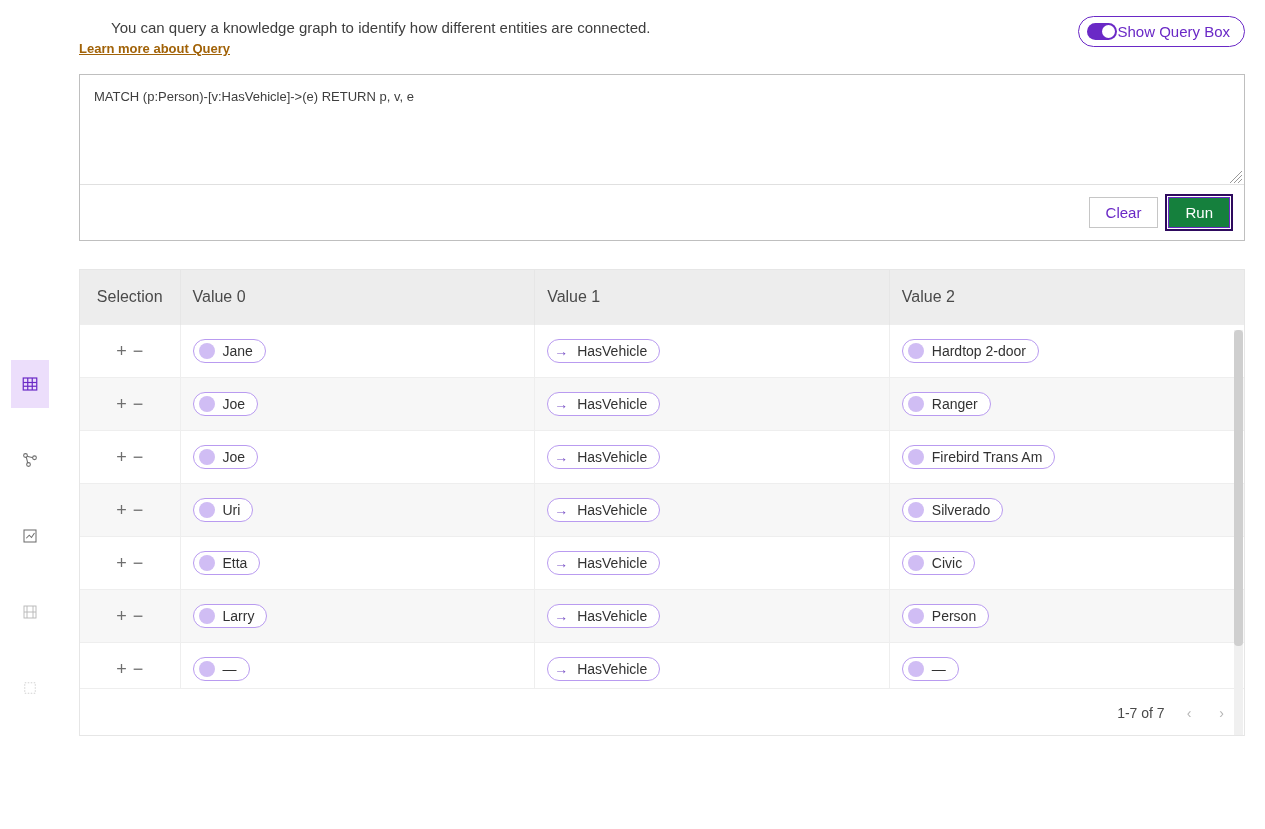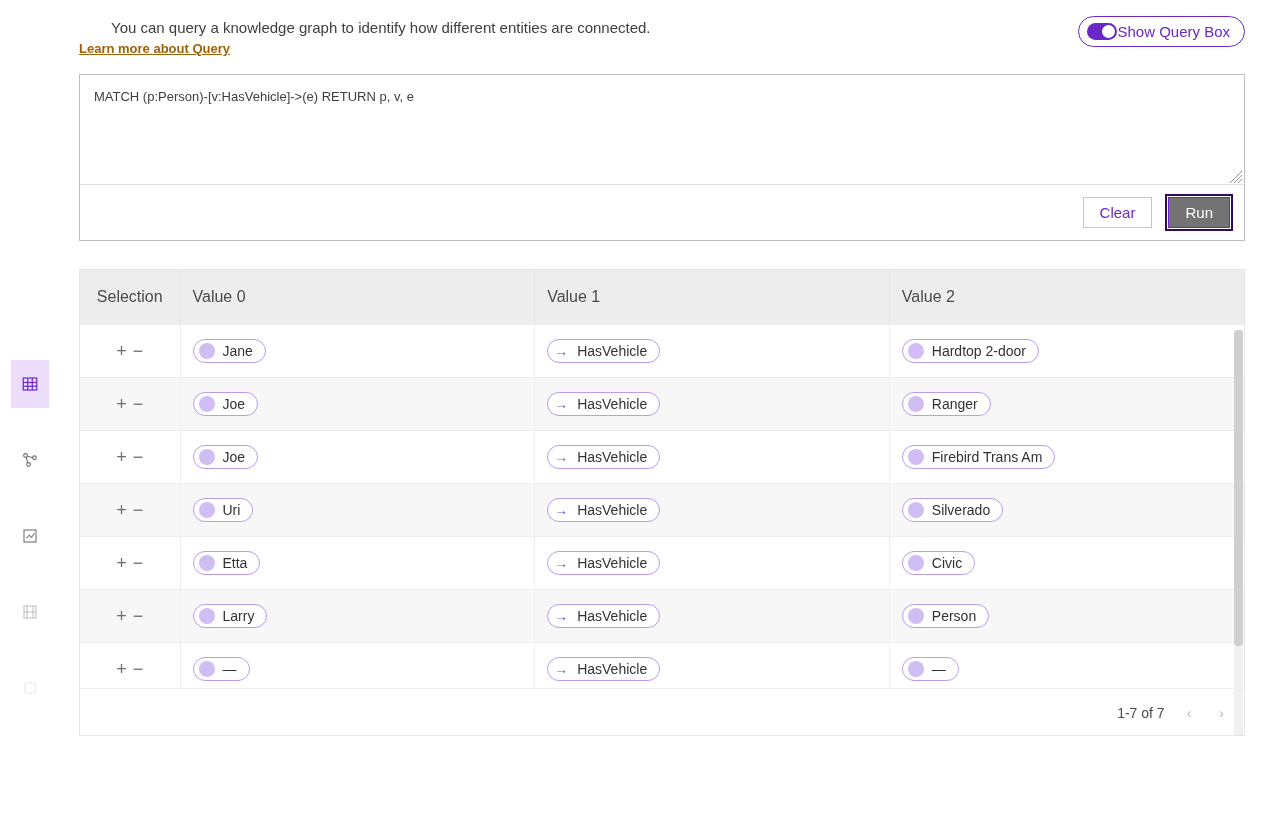--- a/index.html
+++ b/index.html
@@ -117,35 +117,35 @@
     position:absolute;
     right:2px; bottom:2px;
     width:12px; height:12px;
   }
   .resize-grip svg { width:12px; height:12px; }
   .query-actions {
     border-top: 1px solid #e0e0e0;
     padding: 12px 14px;
     display: flex;
     justify-content: flex-end;
-    gap: 16px;
+    gap: 10px;
   }
   .btn {
     font-size: 15px;
     padding: 6px 16px;
     cursor: pointer;
     font-family: inherit;
   }
   .btn-clear {
     background: #fff;
     border: 1px solid #c6c6c6;
     color: #6a29c6;
   }
   .btn-run {
-    background: #737373;
+    background: #15803d;
     color: #fff;
     border: 1px solid #6a29c6;
     outline: 2px solid #2e0a5e;
     outline-offset: 1px;
   }
 
   
   h2.results-title {
     font-size: 22px;
     font-weight: 700;

